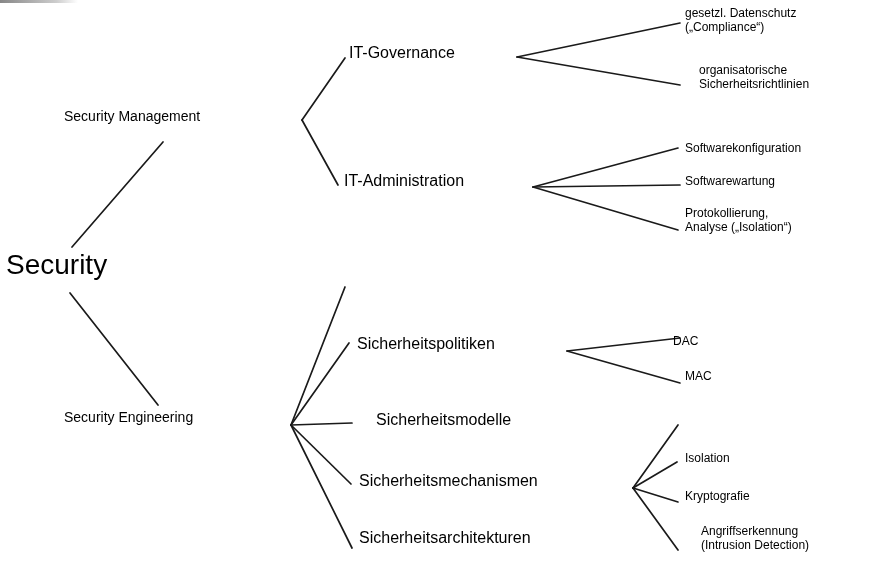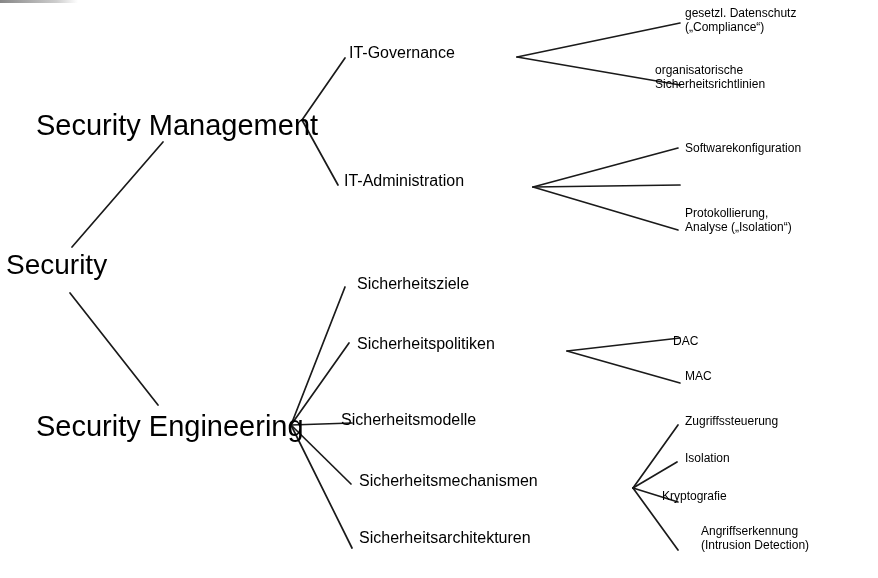--- a/index.html
+++ b/index.html
@@ -5,21 +5,21 @@
   html,body{margin:0;padding:0;background:#fff;}
   body{
     width:878px;height:578px;position:relative;overflow:hidden;
     font-family:"Liberation Sans", sans-serif;color:#000;
   }
   .canvas{position:absolute;inset:0;}
   .links{position:absolute;left:0;top:0;}
   .links line{stroke:#1a1a1a;stroke-width:1.7;stroke-linecap:round;}
   .label{position:absolute;white-space:pre-line;line-height:1.18;}
   .root{font-size:28px;font-weight:normal;line-height:1.1;}
-  .l1{font-size:29px;}
+  .l1{font-size:14px;margin-left:28px;}
   .l2{font-size:16px;}
   .leaf{font-size:12px;}
   .edge-artifact{
     position:absolute;left:0;top:0;width:78px;height:3px;
     background:linear-gradient(to right, rgba(55,55,55,.6), rgba(110,110,110,.35) 72%, rgba(255,255,255,0));
   }
 </style>
 </head>
 <body>
 
@@ -58,37 +58,36 @@
   </svg>
 
   <div class="label root" style="left:6px;top:250px">Security</div>
 
   <div class="label l1" style="left:36px;top:108px">Security Management</div>
   <div class="label l1" style="left:36px;top:409px">Security Engineering</div>
 
   <div class="label l2" style="left:349px;top:44px">IT-Governance</div>
   <div class="label l2" style="left:344px;top:172px">IT-Administration</div>
 
-  <div class="label l2" style="left:357px;top:275px">Sicherheitsziele</div>
   <div class="label l2" style="left:357px;top:335px">Sicherheitspolitiken</div>
-  <div class="label l2" style="left:341px;top:411px">Sicherheitsmodelle</div>
+  <div class="label l2" style="left:376px;top:411px">Sicherheitsmodelle</div>
   <div class="label l2" style="left:359px;top:472px">Sicherheitsmechanismen</div>
   <div class="label l2" style="left:359px;top:529px">Sicherheitsarchitekturen</div>
 
   <div class="label leaf" style="left:685px;top:6px">gesetzl. Datenschutz
 („Compliance“)</div>
-  <div class="label leaf" style="left:655px;top:63px">organisatorische
+  <div class="label leaf" style="left:699px;top:63px">organisatorische
 Sicherheitsrichtlinien</div>
 
   <div class="label leaf" style="left:685px;top:141px">Softwarekonfiguration</div>
+  <div class="label leaf" style="left:685px;top:174px">Softwarewartung</div>
   <div class="label leaf" style="left:685px;top:206px">Protokollierung,
 Analyse („Isolation“)</div>
 
   <div class="label leaf" style="left:673px;top:334px">DAC</div>
   <div class="label leaf" style="left:685px;top:369px">MAC</div>
 
-  <div class="label leaf" style="left:685px;top:414px">Zugriffssteuerung</div>
   <div class="label leaf" style="left:685px;top:451px">Isolation</div>
-  <div class="label leaf" style="left:662px;top:489px">Kryptografie</div>
+  <div class="label leaf" style="left:685px;top:489px">Kryptografie</div>
   <div class="label leaf" style="left:701px;top:524px">Angriffserkennung
 (Intrusion Detection)</div>
 
 </div>
 
 </body></html>

